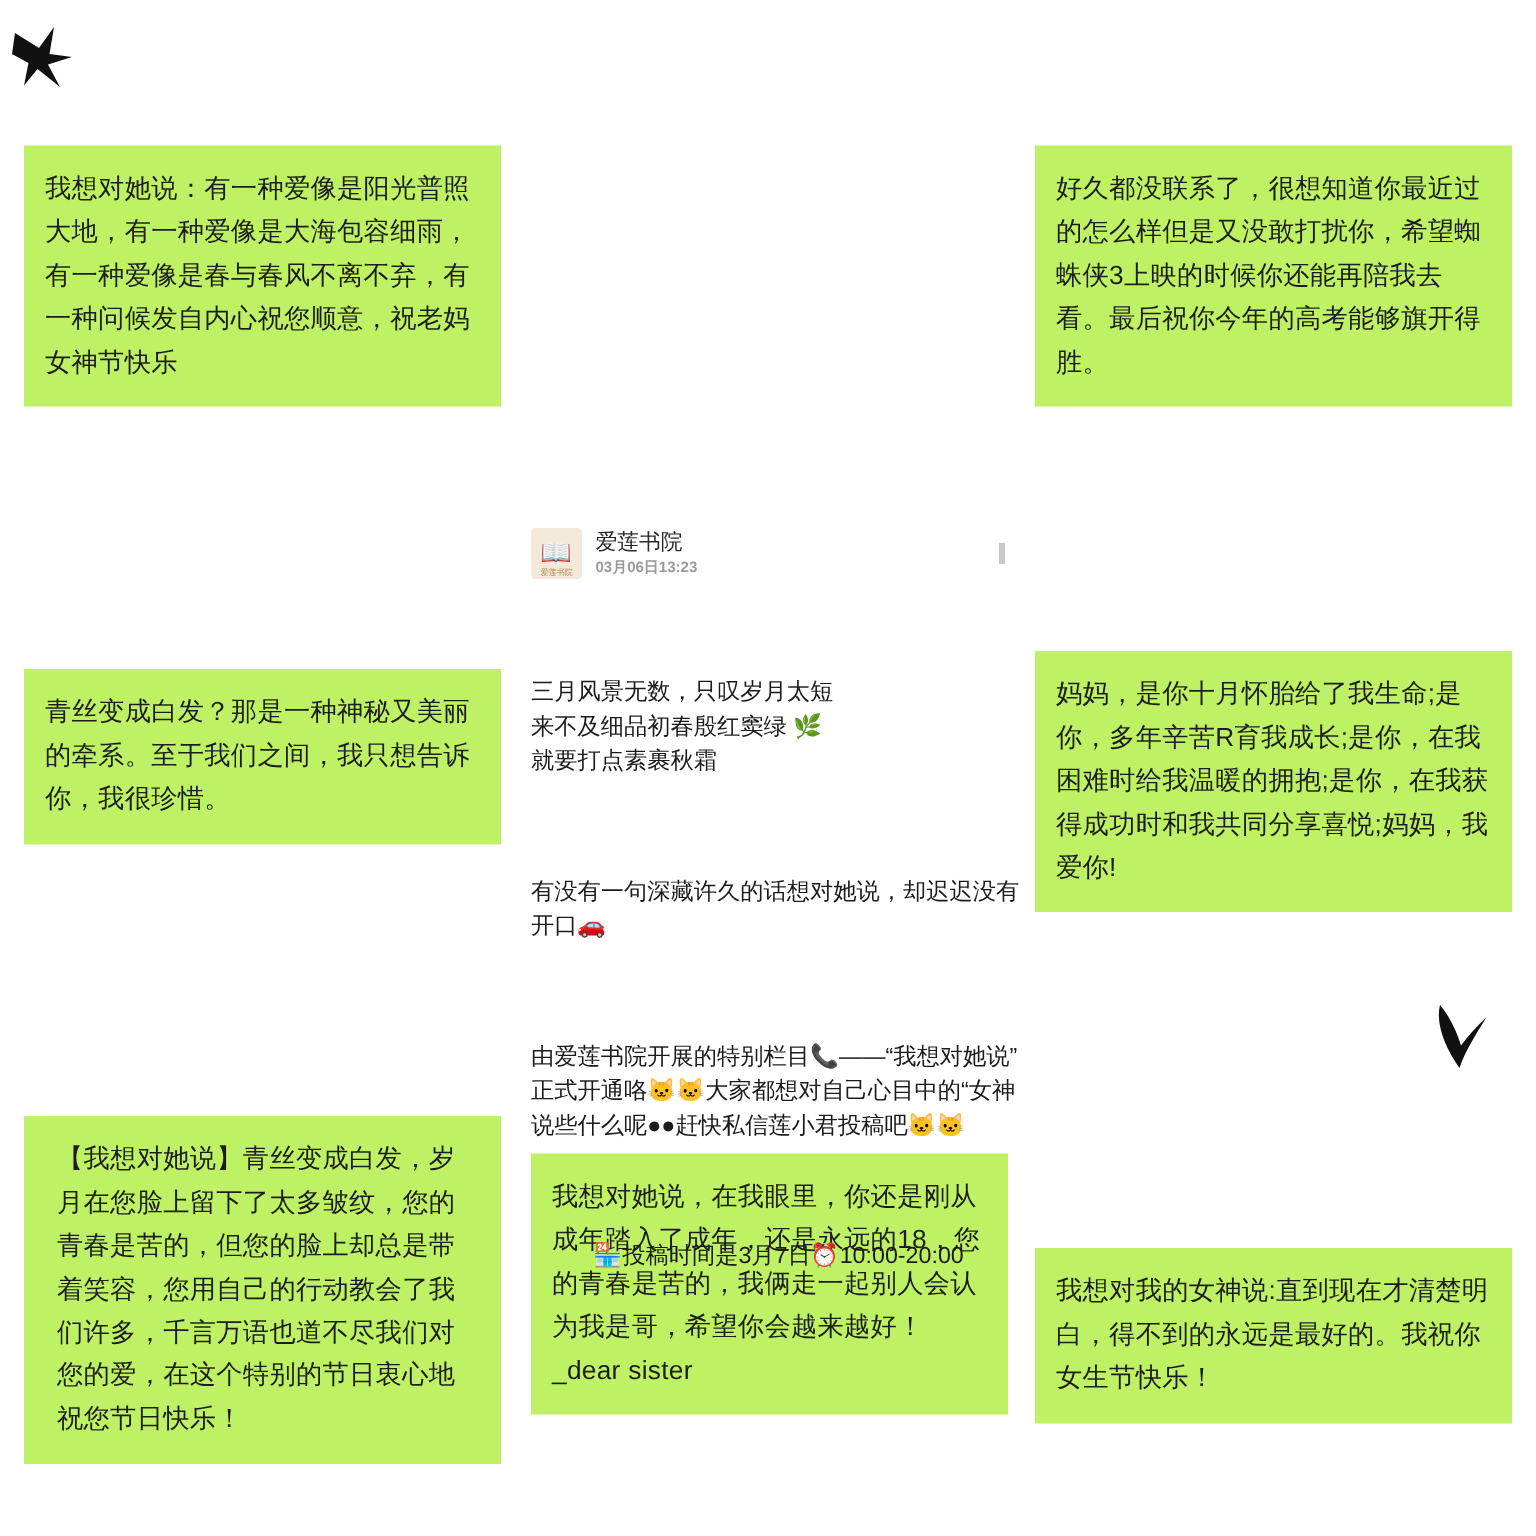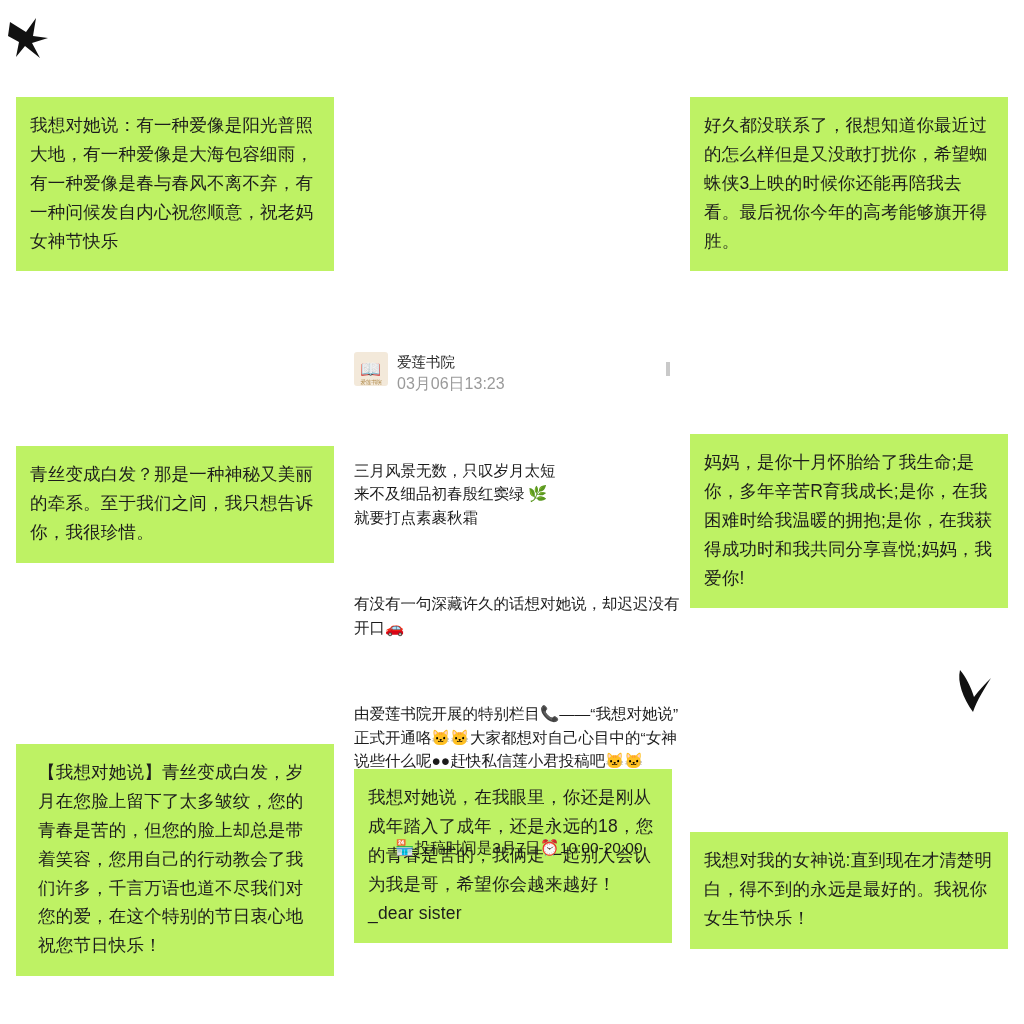--- a/index.html
+++ b/index.html
@@ -93,23 +93,24 @@
   }
   .post-meta {
     padding-top: 1px;
   }
   .post-author {
     font-size: 14.5px;
     color: #2a2a2a;
     line-height: 1.25;
   }
   .post-time {
-    font-size: 16px;
+    font-size: 10px;
     color: #9a9a9a;
     line-height: 1.6;
+    font-weight: bold;
   }
   .more-icon {
     position: absolute;
     right: 14px;
     top: 10px;
     width: 4px;
     height: 14px;
     background: #c9c9c9;
   }
   .post-body {

